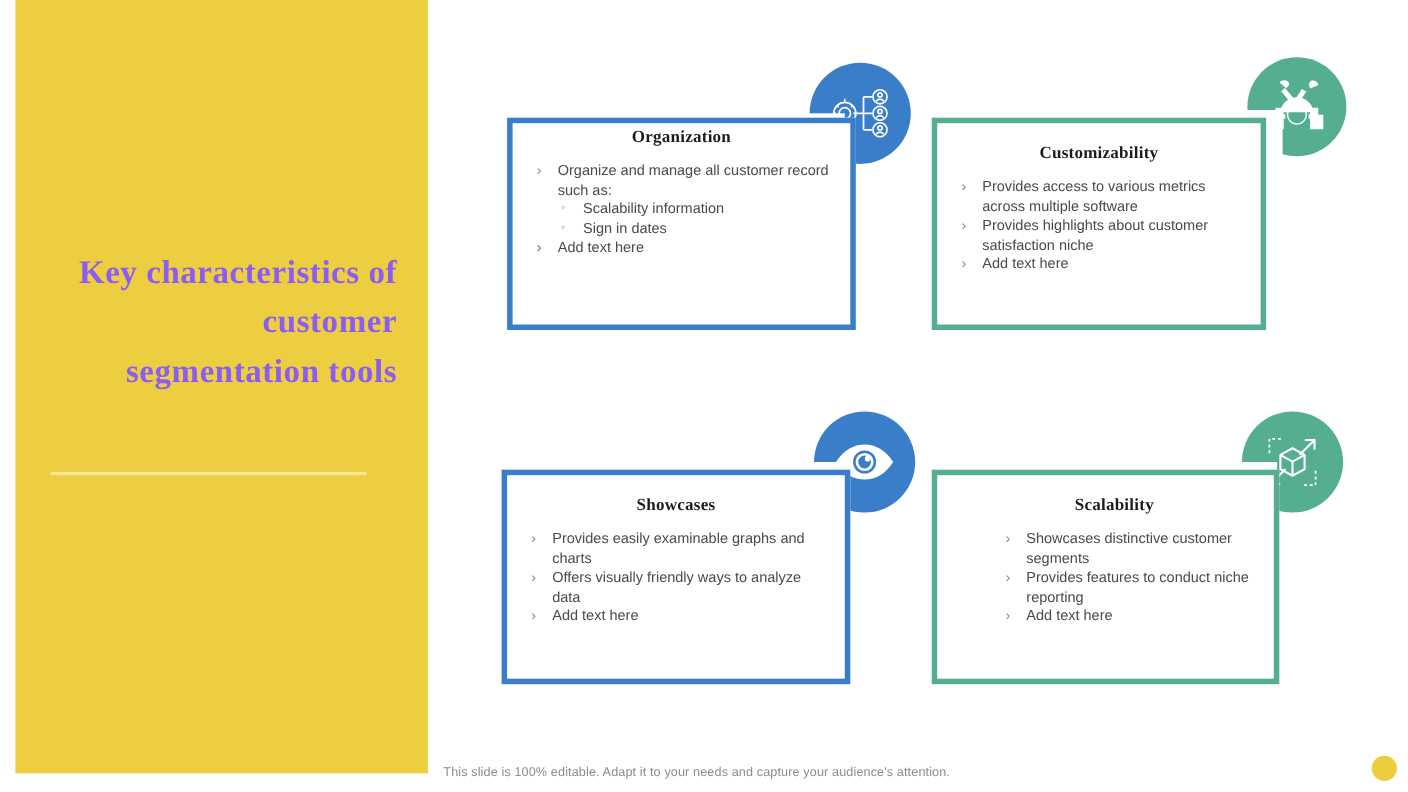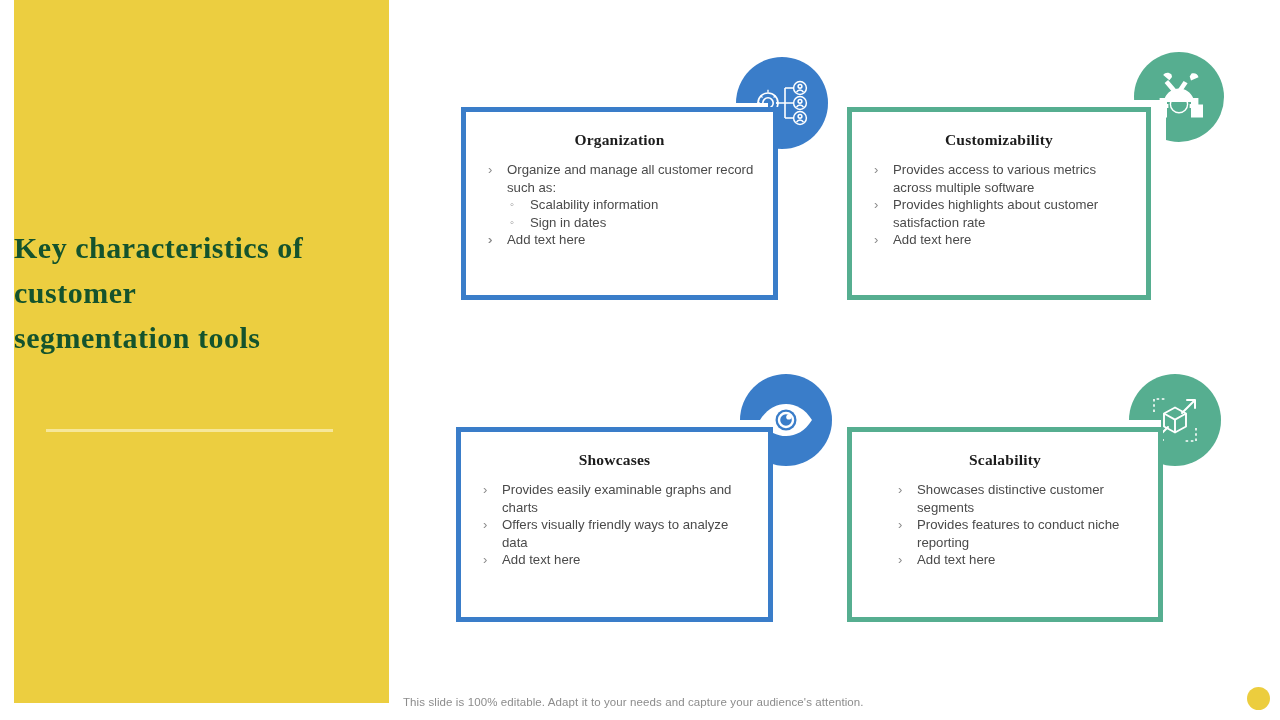--- a/index.html
+++ b/index.html
@@ -19,22 +19,22 @@
   .left-panel {
     position: absolute;
     left: 14px; top: 0;
     width: 375px; height: 703px;
     background: #ecce40;
   }
   .panel-title {
     position: absolute;
     left: 14px; top: 225px;
     width: 347px;
-    text-align: left;
-    color: #14532d;
+    text-align: right;
+    color: #8b5cf6;
     font-family: "Liberation Serif", serif;
     font-weight: bold;
     font-size: 30px;
     line-height: 45px;
     letter-spacing: 0.5px;
   }
   .panel-desc {
     position: absolute;
     left: 22px; top: 361px;
     width: 331px;
@@ -92,21 +92,21 @@
     left: 22px;
     font-size: 11px;
   }
 
   
   #card-organization {
     left: 461px; top: 107px;
     width: 317px; height: 193px;
     border-width: 5px;
   }
-  #card-organization .card-title { margin-top: 19px; text-align: center; }
+  #card-organization .card-title { margin-top: 4px; text-align: center; }
   #card-organization .bullets { margin: 12px 18px 0 22px; }
 
   
   #card-customizability {
     left: 847px; top: 107px;
     width: 304px; height: 193px;
     border-width: 5px;
   }
   #card-customizability .card-title { margin-top: 19px; }
   #card-customizability .bullets { margin: 12px 14px 0 22px; }
@@ -118,20 +118,21 @@
     border-width: 5px;
   }
   #card-visibility .card-title { margin-top: 19px; }
   #card-visibility .bullets { margin: 12px 14px 0 22px; }
 
   
   #card-scalability {
     left: 847px; top: 427px;
     width: 316px; height: 195px;
     border-width: 5px;
+    padding-left: 16px;
   }
   #card-scalability .card-title { margin-top: 19px; }
   #card-scalability .bullets { margin: 12px 14px 0 46px; }
 
   
   .badge {
     position: absolute;
     width: 92px; height: 92px;
     border-radius: 50%;
     z-index: 1;
@@ -263,21 +264,21 @@
       <li class="sub"><span class="mk">◦</span><span>Sign in dates</span></li>
       <li><span class="mk">›</span></li>
       <li><span class="mk">›</span><span>Add text here</span></li>
     </ul>
   </div>
 
   <div class="card green" id="card-customizability">
     <div class="card-title">Customizability</div>
     <ul class="bullets">
       <li><span class="mk">›</span><span>Provides access to various metrics across multiple software</span></li>
-      <li><span class="mk">›</span><span>Provides highlights about customer satisfaction rate</span></li>
+      <li><span class="mk">›</span><span>Provides highlights about customer satisfaction niche</span></li>
       <li><span class="mk">›</span><span>Add text here</span></li>
     </ul>
   </div>
 
   <div class="card blue" id="card-visibility">
     <div class="card-title">Showcases</div>
     <ul class="bullets">
       <li><span class="mk">›</span><span>Provides easily examinable graphs and charts</span></li>
       <li><span class="mk">›</span><span>Offers visually friendly ways to analyze data</span></li>
       <li><span class="mk">›</span><span>Add text here</span></li>

